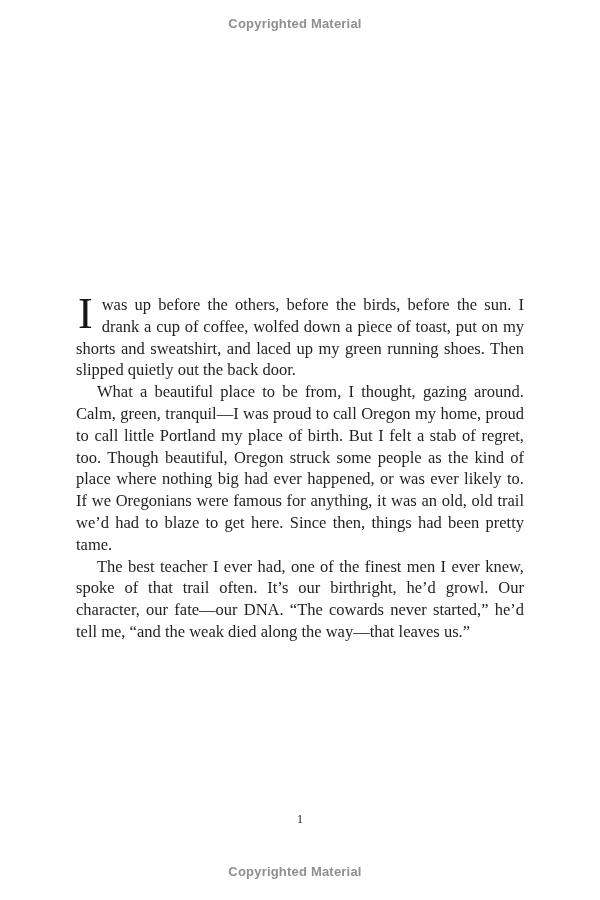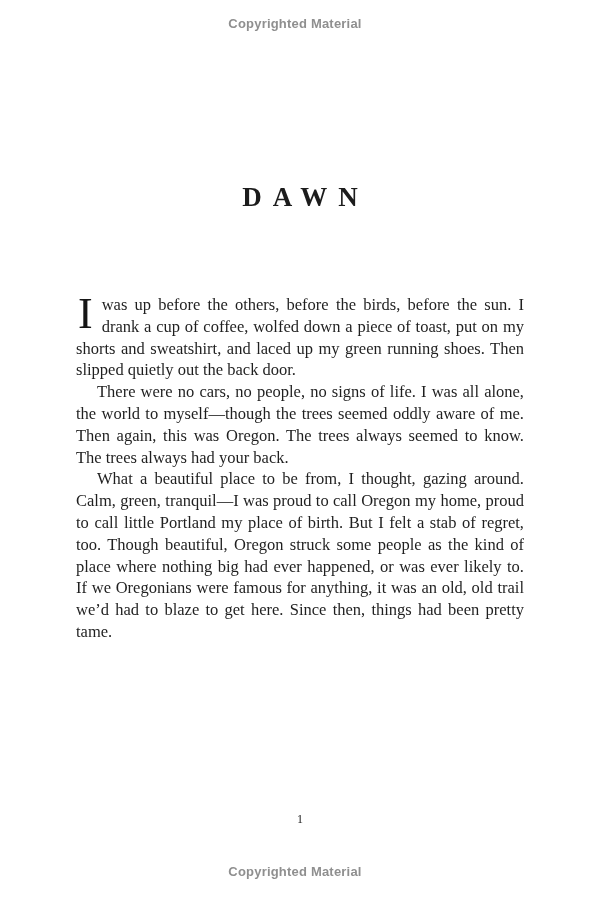--- a/index.html
+++ b/index.html
@@ -78,25 +78,24 @@
     color: #222222;
   }
 </style>
 </head>
 <body>
 
 <div class="page">
 
   <div class="watermark watermark-top">Copyrighted Material</div>
 
-  <div class="chapter-title">DAWN</div>
 
   <div class="body-text">
     <p class="para first"><span class="dropcap">I</span><span>was up before the others, before the birds, before the sun. I drank a cup of coffee, wolfed down a piece of toast, put on my shorts and sweatshirt, and laced up my green running shoes. Then slipped quietly out the back door.</span></p>
-    <p class="para">There were no cars, no people, no signs of life. I was all alone, the world to myself—though the trees seemed oddly aware of me. Then again, this was Oregon. The trees always seemed to know. The trees always had your back.</p>
     <p class="para">What a beautiful place to be from, I thought, gazing around. Calm, green, tranquil—I was proud to call Oregon my home, proud to call little Portland my place of birth. But I felt a stab of regret, too. Though beautiful, Oregon struck some people as the kind of place where nothing big had ever happened, or was ever likely to. If we Oregonians were famous for anything, it was an old, old trail we’d had to blaze to get here. Since then, things had been pretty tame.</p>
+    <p class="para">The best teacher I ever had, one of the finest men I ever knew, spoke of that trail often. It’s our birthright, he’d growl. Our character, our fate—our DNA. “The cowards never started,” he’d tell me, “and the weak died along the way—that leaves us.”</p>
   </div>
 
   <div class="page-number">1</div>
 
   <div class="watermark watermark-bottom">Copyrighted Material</div>
 
 </div>
 
 </body></html>

